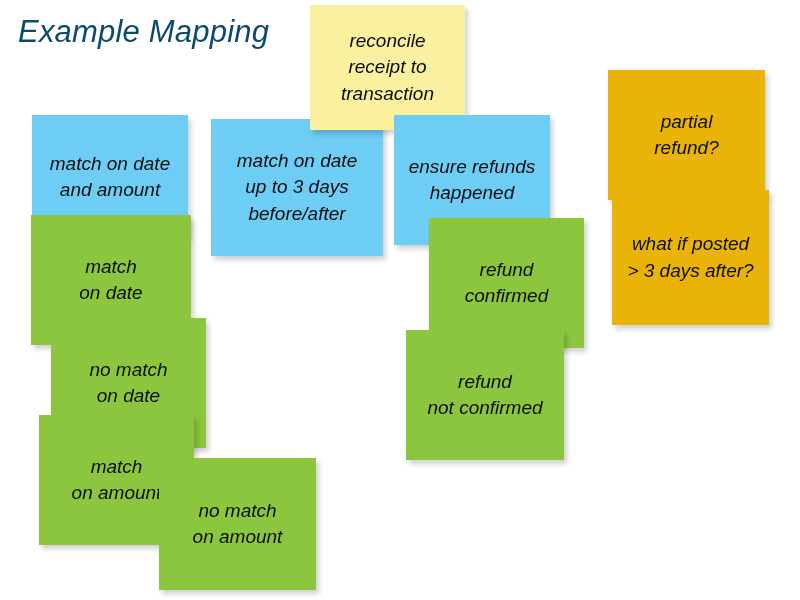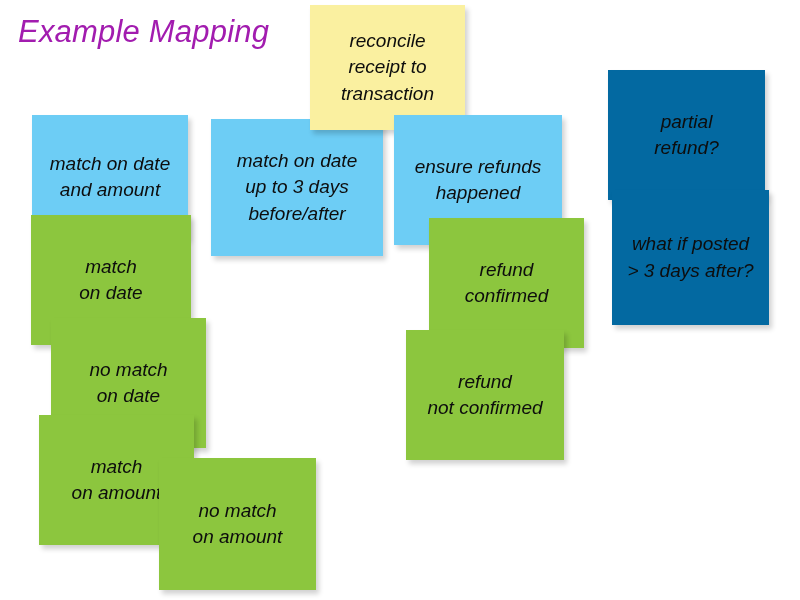--- a/index.html
+++ b/index.html
@@ -18,21 +18,21 @@
     width: 800px;
     height: 600px;
     background: #ffffff;
   }
   #page-title {
     position: absolute;
     left: 18px;
     top: 14px;
     font-size: 31px;
     font-style: italic;
-    color: #a21caf;
+    color: #0c4a6e;
     letter-spacing: 0.2px;
     white-space: nowrap;
   }
   .note {
     position: absolute;
     box-sizing: border-box;
     display: flex;
     align-items: center;
     justify-content: center;
     text-align: center;
@@ -41,21 +41,21 @@
     line-height: 1.38;
     color: #0d0d0d;
     padding: 6px 4px;
     box-shadow: 3px 4px 5px rgba(0,0,0,0.18);
     overflow: hidden;
     white-space: pre-line;
   }
   .note.yellow { background: #faf0a0; }
   .note.blue   { background: #6dcdf5; }
   .note.green  { background: #8cc63e; margin-left: 16px; }
-  .note.pink   { background: #0369a1; }
+  .note.pink   { background: #eab308; }
   .note .txt {
     display: block;
     width: 100%;
   }
 </style>
 </head>
 <body>
 
 <div id="board">
 
@@ -71,21 +71,21 @@
 up to 3 days
 before/after</span>
   </div>
 
   <div class="note yellow" style="left:310px; top:5px; width:155px; height:125px; z-index:20;">
     <span class="txt">reconcile
 receipt to
 transaction</span>
   </div>
 
-  <div class="note blue" style="left:394px; top:115px; width:168px; height:130px; z-index:30;">
+  <div class="note blue" style="left:394px; top:115px; width:156px; height:130px; z-index:30;">
     <span class="txt">ensure refunds
 happened</span>
   </div>
 
   <div class="note green" style="left:15px; top:215px; width:160px; height:130px; z-index:40;">
     <span class="txt">match
 on date</span>
   </div>
 
   <div class="note green" style="left:35px; top:318px; width:155px; height:130px; z-index:50;">

